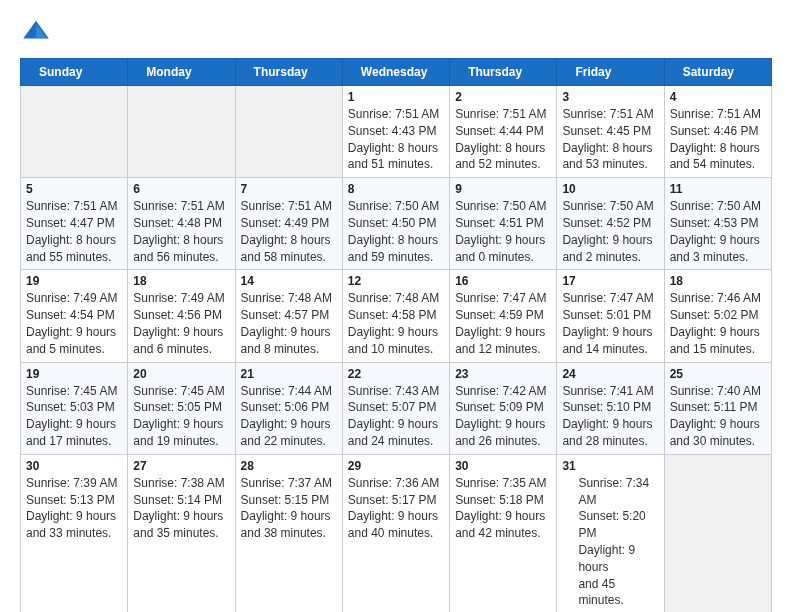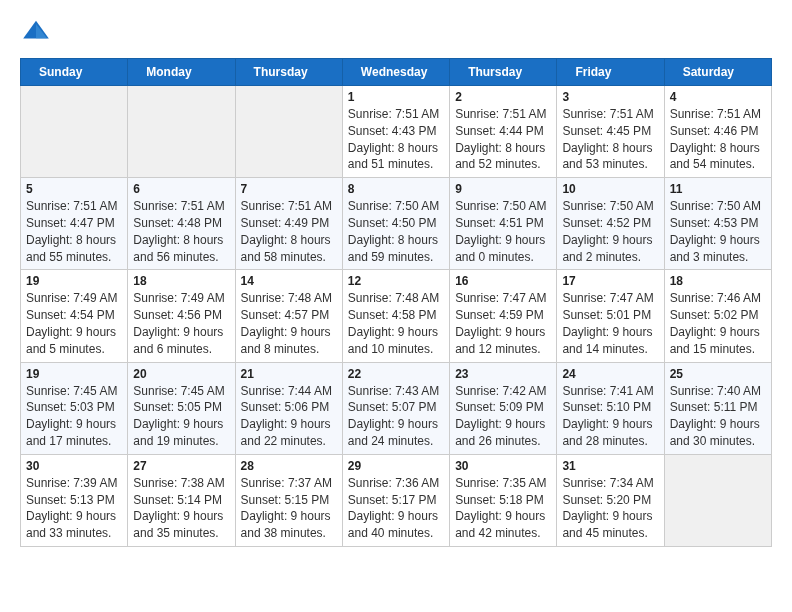--- a/index.html
+++ b/index.html
@@ -351,21 +351,21 @@
           </td>
           <td>
             <span class="day-number">30</span>
             <div class="day-info" style="white-space: pre-line;">Sunrise: 7:35 AM
 Sunset: 5:18 PM
 Daylight: 9 hours
 and 42 minutes.</div>
           </td>
           <td>
             <span class="day-number">31</span>
-            <div class="day-info" style="white-space: pre-line;">Sunrise: 7:34 AM
+            <div class="day-info" style="white-space: pre-line; margin-left: 16px;">Sunrise: 7:34 AM
 Sunset: 5:20 PM
 Daylight: 9 hours
 and 45 minutes.</div>
           </td>
           <td class="empty-cell"></td>
         </tr>
       </tbody>
   </table>
 </div>
 

